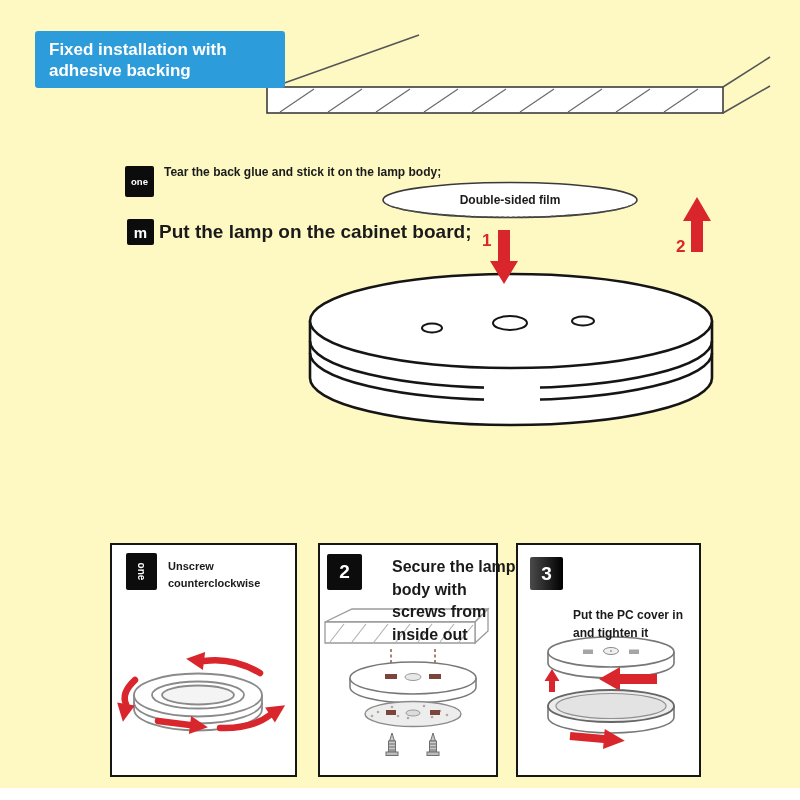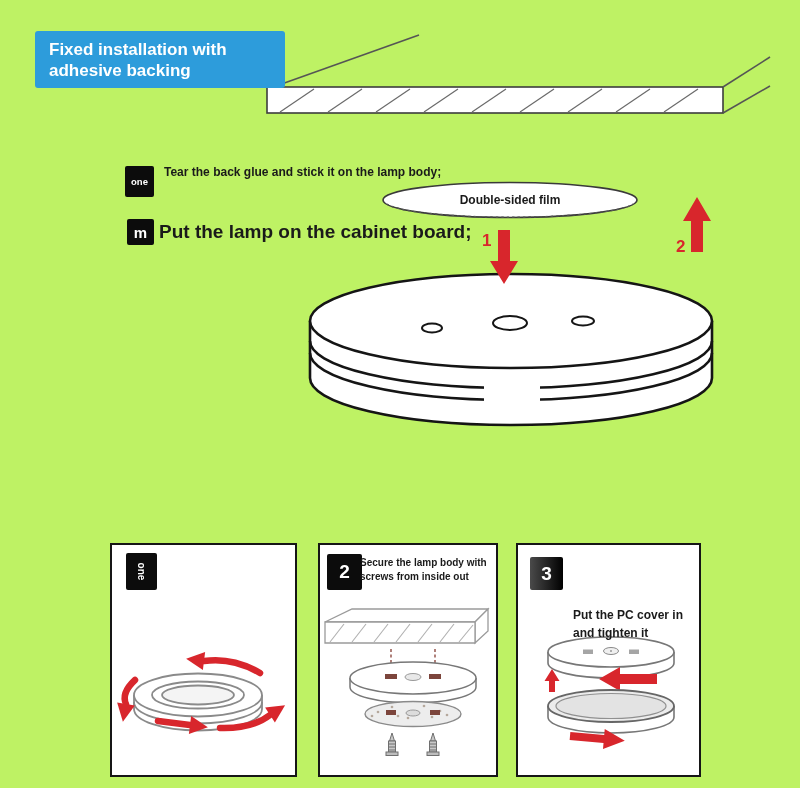--- a/index.html
+++ b/index.html
@@ -1,17 +1,17 @@
 <!DOCTYPE html>
 <html><head>
 <meta charset="utf-8">
 <style>
   html,body{margin:0;padding:0;background:#ffffff;}
   #canvas{
-    position:relative;width:800px;height:788px;background:#bef264;overflow:hidden;
+    position:relative;width:800px;height:788px;background:#fef9c3;overflow:hidden;
     font-family:"Liberation Sans","DejaVu Sans",sans-serif;color:#1a1a1a;
   }
   .abs{position:absolute;}
   svg.overlay{position:absolute;left:0;top:0;z-index:2;pointer-events:none;}
   .txt{font-weight:700;color:#1a1a1a;z-index:3;}
   .blue-label{
     background:#2D9CDB;color:#ffffff;font-weight:700;z-index:3;
     border-radius:3px;box-sizing:border-box;
   }
   .badge{
@@ -183,20 +183,21 @@
   <div class="abs rednum" style="left:676px;top:237px;font-size:17px;">2</div>
 
 
   <div class="abs panel" style="left:110px;top:543px;width:187px;height:234px;"></div>
   <div class="abs panel" style="left:318px;top:543px;width:180px;height:234px;"></div>
   <div class="abs panel" style="left:516px;top:543px;width:185px;height:234px;"></div>
 
   <div class="abs badge" style="left:126px;top:553px;width:31px;height:37px;font-size:10px;">
     <span class="rot90">one</span>
   </div>
+  <div class="abs txt" style="left:168px;top:558px;width:120px;font-size:11px;line-height:1.55;">Unscrew counterclockwise</div>
 
   <div class="abs badge" style="left:327px;top:554px;width:35px;height:36px;font-size:19px;">2</div>
-  <div class="abs txt" style="left:360px;top:556px;width:128px;font-size:10px;line-height:1.42;">Secure the lamp body with screws from inside out</div>
+  <div class="abs txt" style="left:392px;top:556px;width:128px;font-size:16px;line-height:1.42;">Secure the lamp body with screws from inside out</div>
 
   <div class="abs badge" style="left:530px;top:557px;width:33px;height:33px;font-size:19px;background:linear-gradient(90deg,#4a4a4a,#000000);">3</div>
   <div class="abs txt" style="left:573px;top:562px;width:118px;font-size:12px;line-height:1.5;margin-top:44px;">Put the PC cover in and tighten it</div>
 
 </div>
 
 </body></html>

